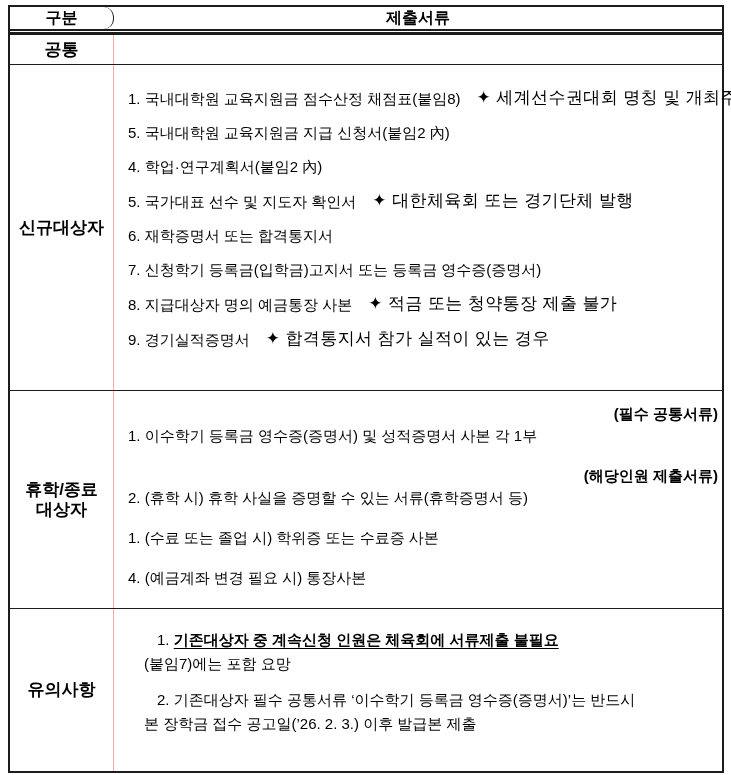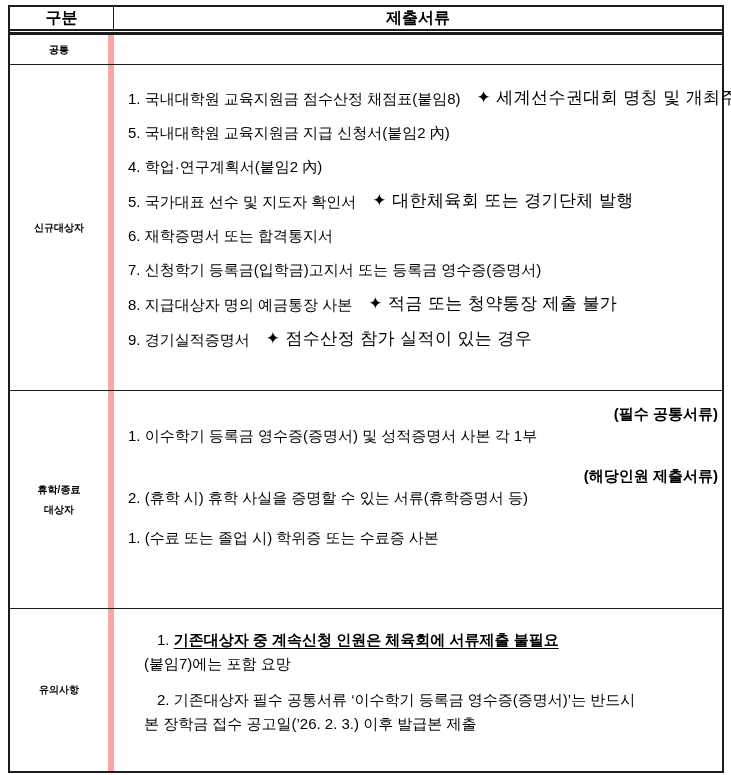--- a/index.html
+++ b/index.html
@@ -10,29 +10,29 @@
   }
   .doc-table{
     position:absolute;left:8px;top:5px;width:712px;
     border:2px solid #1c1c1c;background:#fff;
   }
   .trow{display:grid;grid-template-columns:104px 1fr;}
   .trow + .trow, #table-body .trow:first-child{border-top:1px solid #1c1c1c;}
   .header-row{border-bottom:5px double #1c1c1c;}
   .header-row + * .trow:first-child{border-top:none;}
   .cat-cell{
-    border-right:6px solid #fca5a5;
+    border-right:1px solid #fca5a5;
     display:flex;flex-direction:column;justify-content:center;align-items:center;
-    font-weight:700;font-size:10px;line-height:20px;text-align:center;
+    font-weight:700;font-size:17px;line-height:20px;text-align:center;
   }
   .content-cell{font-size:15px;line-height:22px;}
   .header-row .cat-cell{border-right:1px solid #1c1c1c;}
   .header-row > div{
     font-weight:700;font-size:16px;height:22px;line-height:22px;
-    display:flex;align-items:center;justify-content:center;
+    display:flex;align-items:center;justify-content:center;border-radius:10px;
   }
   
   .row-common{height:29px;}
   .row-new-applicants{height:325px;}
   .row-leave-or-end{height:217px;}
   .row-notes{height:162px;}
   .row-common .content-cell{display:flex;align-items:center;padding-left:8px;}
   .row-new-applicants .content-cell{padding:22px 4px 0 14px;}
   .row-new-applicants .line{margin-bottom:12px;white-space:nowrap;}
   .row-leave-or-end .content-cell{padding:12px 4px 0 14px;}
@@ -68,34 +68,35 @@
           <div>신규대상자</div>
         </div>
         <div class="content-cell">
           <div class="line item"><span>1. 국내대학원 교육지원금 점수산정 채점표(붙임8)</span><span class="note">✦ 세계선수권대회 명칭 및 개최주기 포함</span></div>
           <div class="line item"><span>5. 국내대학원 교육지원금 지급 신청서(붙임2 內)</span></div>
           <div class="line item"><span>4. 학업·연구계획서(붙임2 內)</span></div>
           <div class="line item"><span>5. 국가대표 선수 및 지도자 확인서</span><span class="note">✦ 대한체육회 또는 경기단체 발행</span></div>
           <div class="line item"><span>6. 재학증명서 또는 합격통지서</span></div>
           <div class="line item"><span>7. 신청학기 등록금(입학금)고지서 또는 등록금 영수증(증명서)</span></div>
           <div class="line item"><span>8. 지급대상자 명의 예금통장 사본</span><span class="note">✦ 적금 또는 청약통장 제출 불가</span></div>
-          <div class="line item"><span>9. 경기실적증명서</span><span class="note">✦ 점수산정 참가 실적이 있는 경우</span></div>
+          <div class="line item"><span>9. 경기실적증명서</span><span class="note">✦ 합격통지서 참가 실적이 있는 경우</span></div>
         </div>
       </div>
       <div class="trow row-leave-or-end">
         <div class="cat-cell">
           <div>휴학/종료</div>
           <div>대상자</div>
         </div>
         <div class="content-cell">
           <div class="line group-heading"><span>(필수 공통서류)</span></div>
           <div class="line item"><span>1. 이수학기 등록금 영수증(증명서) 및 성적증명서 사본 각 1부</span></div>
           <div class="line group-heading gap"><span>(해당인원 제출서류)</span></div>
           <div class="line item"><span>2. (휴학 시) 휴학 사실을 증명할 수 있는 서류(휴학증명서 등)</span></div>
           <div class="line item"><span>1. (수료 또는 졸업 시) 학위증 또는 수료증 사본</span></div>
+          <div class="line item"><span>4. (예금계좌 변경 필요 시) 통장사본</span></div>
         </div>
       </div>
       <div class="trow row-notes">
         <div class="cat-cell">
           <div>유의사항</div>
         </div>
         <div class="content-cell">
           <div class="line item"><span class="">1. </span><span class="bu">기존대상자 중 계속신청 인원은 체육회에 서류제출 불필요</span></div>
           <div class="line continuation"><span>(붙임7)에는 포함 요망</span></div>
           <div class="line item gap"><span>2. 기존대상자 필수 공통서류 ‘이수학기 등록금 영수증(증명서)’는 반드시</span></div>

